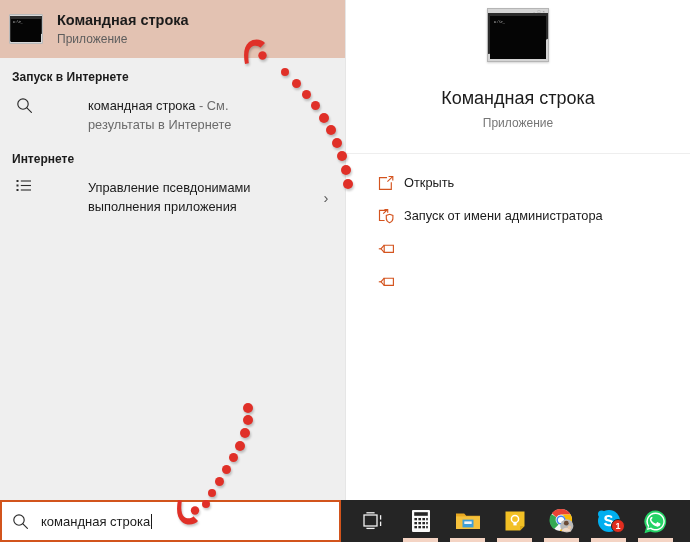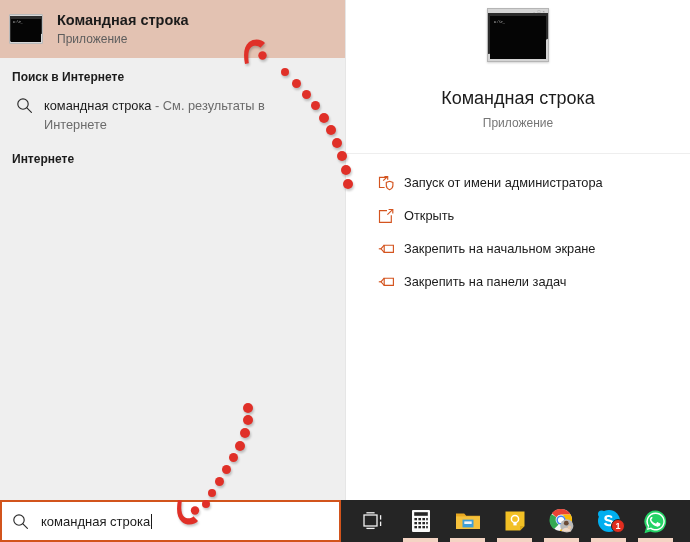--- a/index.html
+++ b/index.html
@@ -101,20 +101,21 @@
     padding: 12px 0 6px 12px;
   }
 
   .result-row {
     display: flex;
     align-items: flex-start;
     padding: 6px 8px 6px 11px;
     box-sizing: border-box;
     position: relative;
     min-height: 34px;
+    gap: 44px;
   }
   .row-icon {
     width: 26px;
     flex: 0 0 26px;
     display: flex;
     align-items: flex-start;
     justify-content: center;
     padding-top: 1px;
   }
   .row-label {
@@ -337,97 +338,109 @@
           <div class="screen"></div>
           <div class="prompt">C:\&gt;_</div>
         </div>
       </div>
       <div class="bm-text">
         <div class="bm-title">Командная строка</div>
         <div class="bm-sub">Приложение</div>
       </div>
     </div>
 
-    <div class="group-header">Поиск в Интернете</div>
+    <div class="group-header">Запуск в Интернете</div>
     <div class="result-row">
       <div class="row-icon">
         <svg width="17" height="17" viewBox="0 0 17 17" aria-hidden="true">
           <circle cx="7" cy="7" r="5.2" fill="none" stroke="#2b2b2b" stroke-width="1.15"></circle>
           <line x1="10.9" y1="10.9" x2="15.4" y2="15.4" stroke="#2b2b2b" stroke-width="1.15" stroke-linecap="round"></line>
         </svg>
       </div>
       <div class="row-label"><span>командная строка</span><span class="muted"> - См. результаты в Интернете</span></div>
       <div class="row-chevron">›</div>
     </div>
 
     <div class="group-header">Интернете</div>
+    <div class="result-row">
+      <div class="row-icon">
+        <svg width="17" height="16" viewBox="0 0 17 16" aria-hidden="true">
+          <rect x="0.5" y="1" width="2" height="2" fill="#2b2b2b"></rect>
+          <rect x="0.5" y="5.5" width="2" height="2" fill="#2b2b2b"></rect>
+          <rect x="0.5" y="10" width="2" height="2" fill="#2b2b2b"></rect>
+          <line x1="4.8" y1="2" x2="15" y2="2" stroke="#2b2b2b" stroke-width="1.1"></line>
+          <line x1="4.8" y1="6.5" x2="15" y2="6.5" stroke="#2b2b2b" stroke-width="1.1"></line>
+          <line x1="4.8" y1="11" x2="15" y2="11" stroke="#2b2b2b" stroke-width="1.1"></line>
+        </svg>
+      </div>
+      <div class="row-label" style="max-width:215px">Управление псевдонимами выполнения приложения</div>
+      <div class="row-chevron">›</div>
+    </div>
 
   </div>
 
   <div id="preview-panel">
 
     <div class="preview-head">
       <div class="big-thumb-wrap">
         <div class="big-thumb">
           <div class="curve"></div>
           <div class="screen"></div>
           <div class="tbar">– □ ×</div>
           <div class="prompt">C:\&gt;_</div>
         </div>
       </div>
       <div class="preview-title">Командная строка</div>
       <div class="preview-sub">Приложение</div>
     </div>
 
     <div class="action-list">
+
+      <div class="action-row">
+        <div class="action-icon">
+          <svg width="16" height="16" viewBox="0 0 16 16" aria-hidden="true">
+            <path d="M9 2.6h-7.5v11.8h11.8V7.2" fill="none" stroke="#d4541f" stroke-width="1.15"></path>
+            <line x1="9.4" y1="6.6" x2="14.6" y2="1.6" stroke="#d4541f" stroke-width="1.15"></line>
+            <path d="M10.6 1.5h4.2v4.1" fill="none" stroke="#d4541f" stroke-width="1.15"></path>
+          </svg>
+        </div>
+        <div class="action-label">Открыть</div>
+      </div>
 
       <div class="action-row">
         <div class="action-icon">
           <svg width="16" height="16" viewBox="0 0 16 16" aria-hidden="true">
             <path d="M8.6 2.3H1.5v10.2h5.1" fill="none" stroke="#d4541f" stroke-width="1.15"></path>
             <line x1="5.2" y1="5.6" x2="9.6" y2="1.5" stroke="#d4541f" stroke-width="1.15"></line>
             <path d="M6.4 1.5h3.3v3.2" fill="none" stroke="#d4541f" stroke-width="1.15"></path>
             <path d="M11.6 6.3l3.3 1.2v3.1c0 2-1.6 3.4-3.3 4.1-1.7-0.7-3.3-2.1-3.3-4.1V7.5z" fill="none" stroke="#d4541f" stroke-width="1.15"></path>
           </svg>
         </div>
         <div class="action-label">Запуск от имени администратора</div>
       </div>
 
-      <div class="action-row">
-        <div class="action-icon">
-          <svg width="16" height="16" viewBox="0 0 16 16" aria-hidden="true">
-            <path d="M9 2.6h-7.5v11.8h11.8V7.2" fill="none" stroke="#d4541f" stroke-width="1.15"></path>
-            <line x1="9.4" y1="6.6" x2="14.6" y2="1.6" stroke="#d4541f" stroke-width="1.15"></line>
-            <path d="M10.6 1.5h4.2v4.1" fill="none" stroke="#d4541f" stroke-width="1.15"></path>
-          </svg>
-        </div>
-        <div class="action-label">Открыть</div>
-      </div>
-
 
       <div class="action-row">
         <div class="action-icon">
           <svg width="18" height="16" viewBox="0 0 18 16" aria-hidden="true">
             <path d="M6.2 4.2h9.2v7.2H6.2z" fill="none" stroke="#d4541f" stroke-width="1.15"></path>
             <path d="M6.2 4.2l-3.2 3.6 3.2 3.6" fill="none" stroke="#d4541f" stroke-width="1.15"></path>
             <line x1="0.8" y1="7.8" x2="3.2" y2="7.8" stroke="#d4541f" stroke-width="1.15"></line>
           </svg>
         </div>
-        <div class="action-label">Закрепить на начальном экране</div>
       </div>
 
       <div class="action-row">
         <div class="action-icon">
           <svg width="18" height="16" viewBox="0 0 18 16" aria-hidden="true">
             <path d="M6.2 4.2h9.2v7.2H6.2z" fill="none" stroke="#d4541f" stroke-width="1.15"></path>
             <path d="M6.2 4.2l-3.2 3.6 3.2 3.6" fill="none" stroke="#d4541f" stroke-width="1.15"></path>
             <line x1="0.8" y1="7.8" x2="3.2" y2="7.8" stroke="#d4541f" stroke-width="1.15"></line>
           </svg>
         </div>
-        <div class="action-label">Закрепить на панели задач</div>
       </div>
 
     </div>
   </div>
 </div>
 
 <div id="taskbar">
 
   <div id="search-box">
     <span class="mag">

